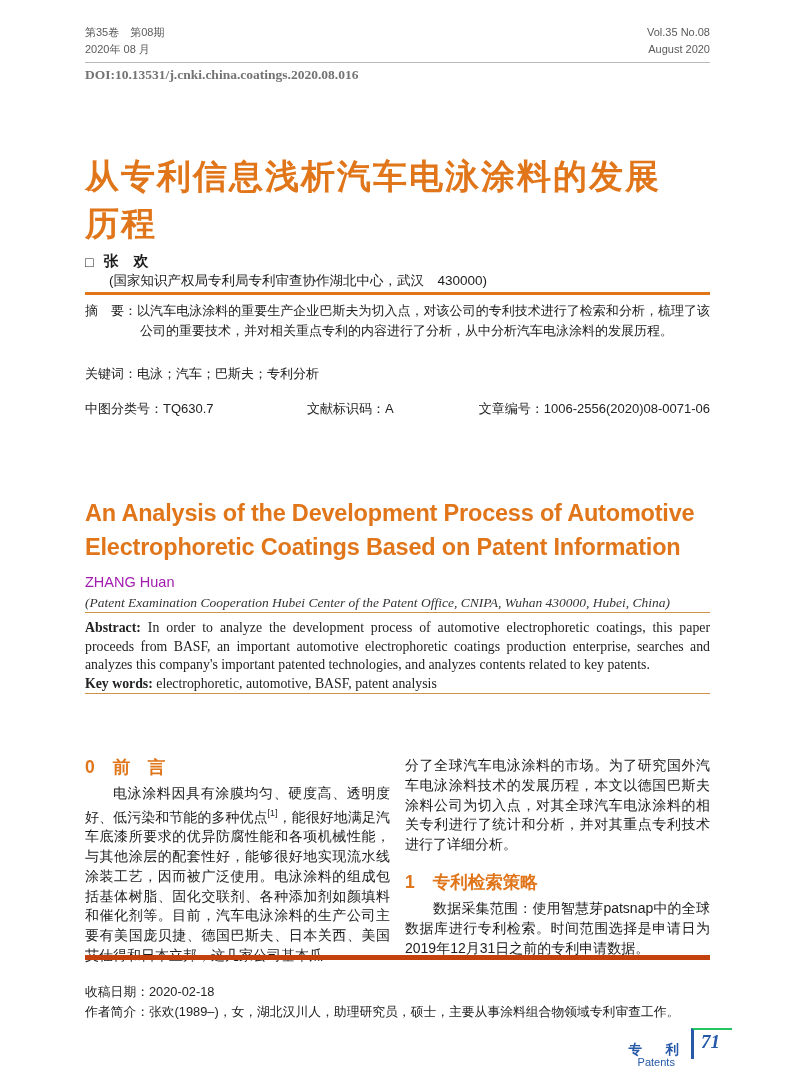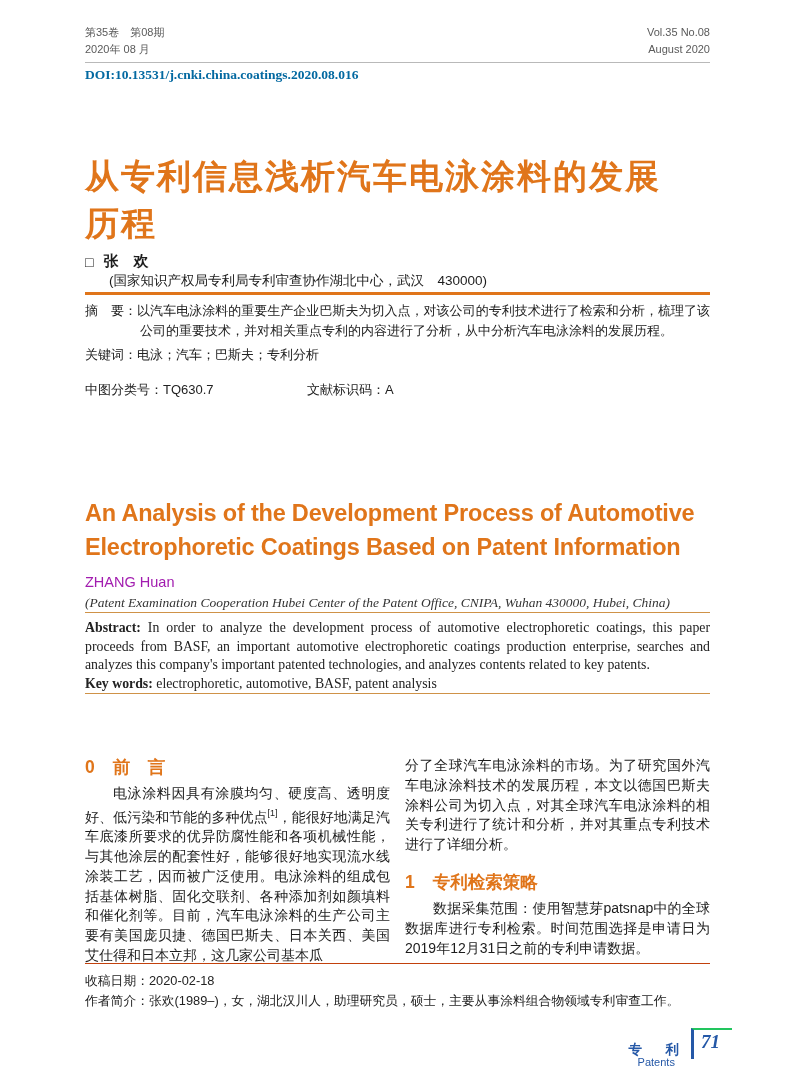--- a/index.html
+++ b/index.html
@@ -14,36 +14,36 @@
   
   .hdr{top:24px;}
   .hdr-row{display:flex;justify-content:space-between;align-items:flex-start;
     font-size:11px;line-height:17px;color:#5a5a5a;}
   .hdr-left{text-align:left;}
   .hdr-center{text-align:center;}
   .hdr-right{text-align:right;}
   .hdr-center .cn{letter-spacing:6px;}
   .hdr-divider{border-bottom:1.5px solid #b9b9b9;margin-top:4px;}
   .doi{margin-top:4px;font-family:"Liberation Serif",serif;font-weight:bold;
-    font-size:13.5px;color:#0369a1;}
+    font-size:13.5px;color:#737373;}
 
   
   .cn-title{top:153px;width:610px;font-size:34px;line-height:47px;font-weight:bold;
     color:#e0751a;letter-spacing:2px;}
 
   
   .author-cn{top:252px;font-size:15px;font-weight:bold;display:flex;align-items:center;}
   .author-cn .marker{font-weight:normal;margin-right:10px;font-size:14px;}
   .affil-cn{top:272px;padding-left:24px;font-size:13.5px;}
   .rule-orange-thick{top:292px;height:3px;background:#e0751a;}
 
   
   .abs-cn{top:301px;font-size:13px;line-height:20px;color:#222;}
   .abs-cn-p{margin:0;padding-left:55px;text-indent:-55px;text-align:justify;}
-  .kw-line{margin-top:4px;}
+  .kw-line{margin-top:23px;}
   .clc-row{display:flex;margin-top:15px;}
   .clc-cell1{width:222px;}
   .clc-cell2{flex:1;}
   .clc-cell3{text-align:right;}
 
   
   .en-title{top:497px;width:622px;color:#e0751a;font-weight:bold;font-size:23.5px;
     line-height:33.5px;letter-spacing:-0.2px;}
   .author-en{top:574px;font-size:14.5px;color:#a21caf;}
   .affil-en{top:595px;font-family:"Liberation Serif",serif;font-style:italic;
@@ -60,22 +60,22 @@
   .col{flex:1;min-width:0;}
   .sec-h{color:#e0751a;font-weight:bold;font-size:17.5px;line-height:22px;
     display:flex;margin:0 0 6px 0;}
   .sec-h .num{margin-right:18px;}
   .body-p{margin:0;font-size:14px;line-height:19.8px;text-align:justify;}
   .indent{text-indent:2em;}
   sup{font-size:9px;}
   .sec1-wrap{margin-top:16px;}
 
   
-  .footnote{top:955px;border-top:1px solid #c2410c;padding-top:7px;
-    font-size:12.8px;line-height:20px;color:#222;margin-top:8px;}
+  .footnote{top:955px;border-top:5px solid #c2410c;padding-top:22px;
+    font-size:12.8px;line-height:20px;color:#222;}
   .footnote p{margin:0;}
 
   
   .pm{position:absolute;right:62px;top:1028px;display:flex;align-items:flex-start;}
   .pm-left{text-align:center;margin-right:7px;padding-top:3px;}
   .pm-cn{color:#2558a7;font-size:13.5px;font-weight:bold;letter-spacing:5px;line-height:14px;margin-top:12px;}
   .pm-en{color:#2558a7;font-size:11px;line-height:10px;}
   .pm-box{border-top:2px solid #22c55e;border-left:3px solid #2558a7;
     padding:1px 12px 6px 7px;}
   .pm-num{font-family:"Liberation Serif",serif;font-style:italic;font-weight:bold;
@@ -110,20 +110,21 @@
     </div>
     <div class="blk affil-cn">(国家知识产权局专利局专利审查协作湖北中心，武汉　430000)</div>
     <div class="blk rule-orange-thick"></div>
 
     <div class="blk abs-cn">
       <p class="abs-cn-p"><span>摘　要：</span><span>以汽车电泳涂料的重要生产企业巴斯夫为切入点，对该公司的专利技术进行了检索和分析，梳理了该公司的重要技术，并对相关重点专利的内容进行了分析，从中分析汽车电泳涂料的发展历程。</span></p>
       <div class="kw-line"><span>关键词：</span><span>电泳；汽车；巴斯夫；专利分析</span></div>
       <div class="clc-row">
         <div class="clc-cell1"><span>中图分类号：</span><span>TQ630.7</span></div>
         <div class="clc-cell2"><span>文献标识码：</span><span>A</span></div>
+        <div class="clc-cell3"><span>文章编号：</span><span>1006-2556(2020)08-0071-06</span></div>
       </div>
     </div>
 
     <div class="blk en-title">An Analysis of the Development Process of Automotive Electrophoretic Coatings Based on Patent Information</div>
     <div class="blk author-en">ZHANG Huan</div>
     <div class="blk affil-en">(Patent Examination Cooperation Hubei Center of the Patent Office, CNIPA, Wuhan 430000, Hubei, China)</div>
     <div class="blk rule-orange-thin1"></div>
 
     <div class="blk abs-en">
       <p><span class="bold">Abstract:</span><span>  In order to analyze the development process of automotive electrophoretic coatings, this paper proceeds from BASF, an important automotive electrophoretic coatings production enterprise, searches and analyzes this company's important patented technologies, and analyzes contents related to key patents.</span></p>

